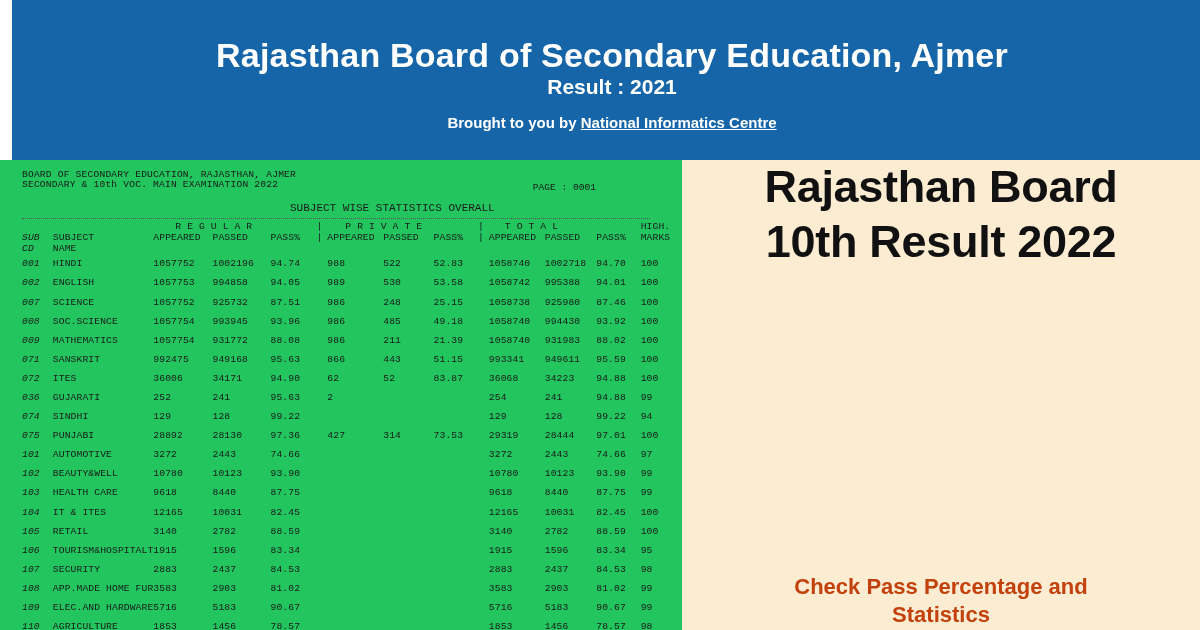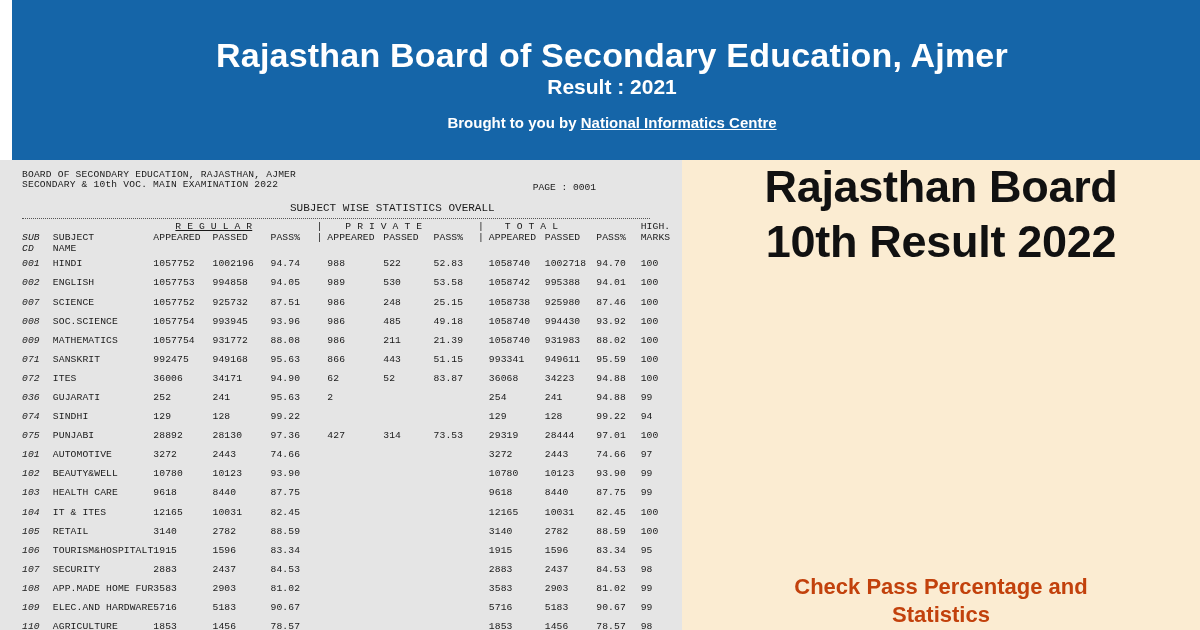--- a/index.html
+++ b/index.html
@@ -53,21 +53,21 @@
     text-decoration: underline;
   }
 
   
   .doc {
     position: absolute;
     left: 0;
     top: 160px;
     width: 682px;
     height: 470px;
-    background: #e5e5e5;
+    background: #22c55e;
     overflow: hidden;
     font-family: "Liberation Mono", monospace;
     color: #1a1a1a;
     font-size: 10.2px;
     line-height: 1.02;
     box-sizing: border-box;
     padding: 10px 0 0 22px;
   }
   .doc-head-line {
     white-space: pre;
@@ -176,21 +176,21 @@
     <div class="doc-pageno">PAGE : 0001</div>
     <div class="doc-center-line">SUBJECT WISE STATISTICS OVERALL</div>
 
     <hr class="rule">
 
     <table class="stats">
       <thead>
         <tr>
           <td class="c-cd"></td>
           <td class="c-name"></td>
-          <td class="c-r-app" style="text-align:left;padding-left:22px;text-decoration:underline;" colspan="3">R E G U L A R</td>
+          <td class="c-r-app" style="text-align:left;padding-left:22px;" colspan="3">R E G U L A R</td>
           <td class="c-bar">|</td>
           <td class="c-p-app" style="text-align:left;padding-left:18px;" colspan="3">P R I V A T E</td>
           <td class="c-bar">|</td>
           <td class="c-t-app" style="text-align:left;padding-left:16px;" colspan="3">T O T A L</td>
           <td class="c-high" style="text-align:left;">HIGH.</td>
         </tr>
         <tr>
           <td class="c-cd">SUB</td>
           <td class="c-name">SUBJECT</td>
           <td class="c-r-app">APPEARED</td>

